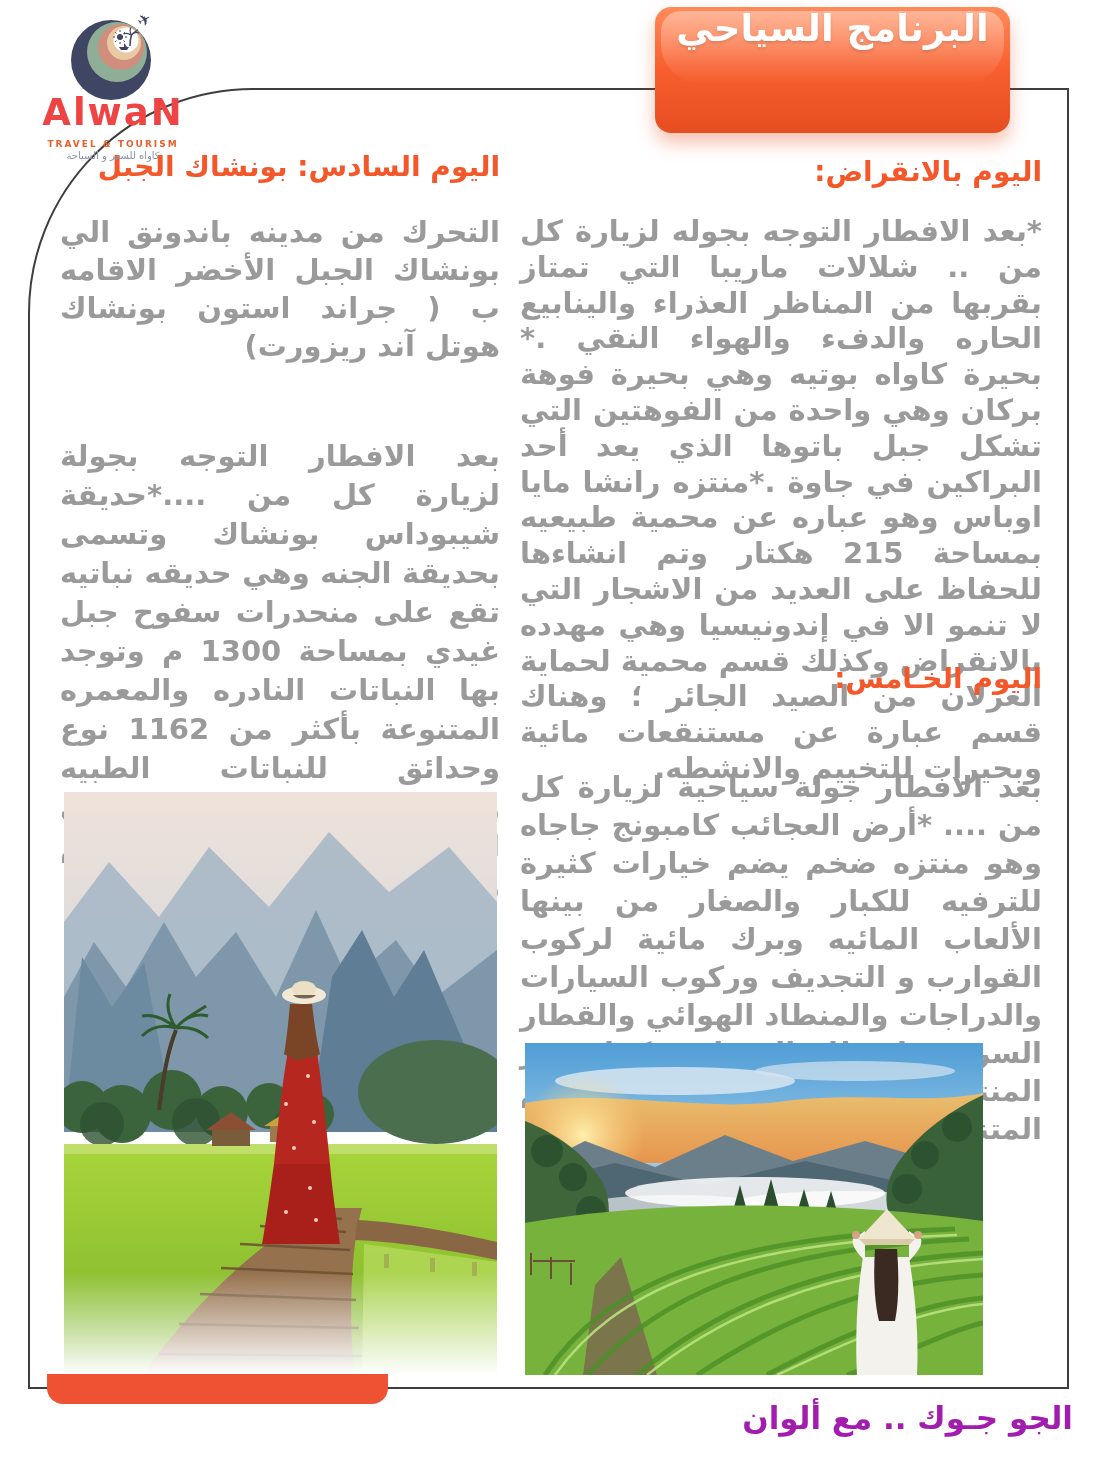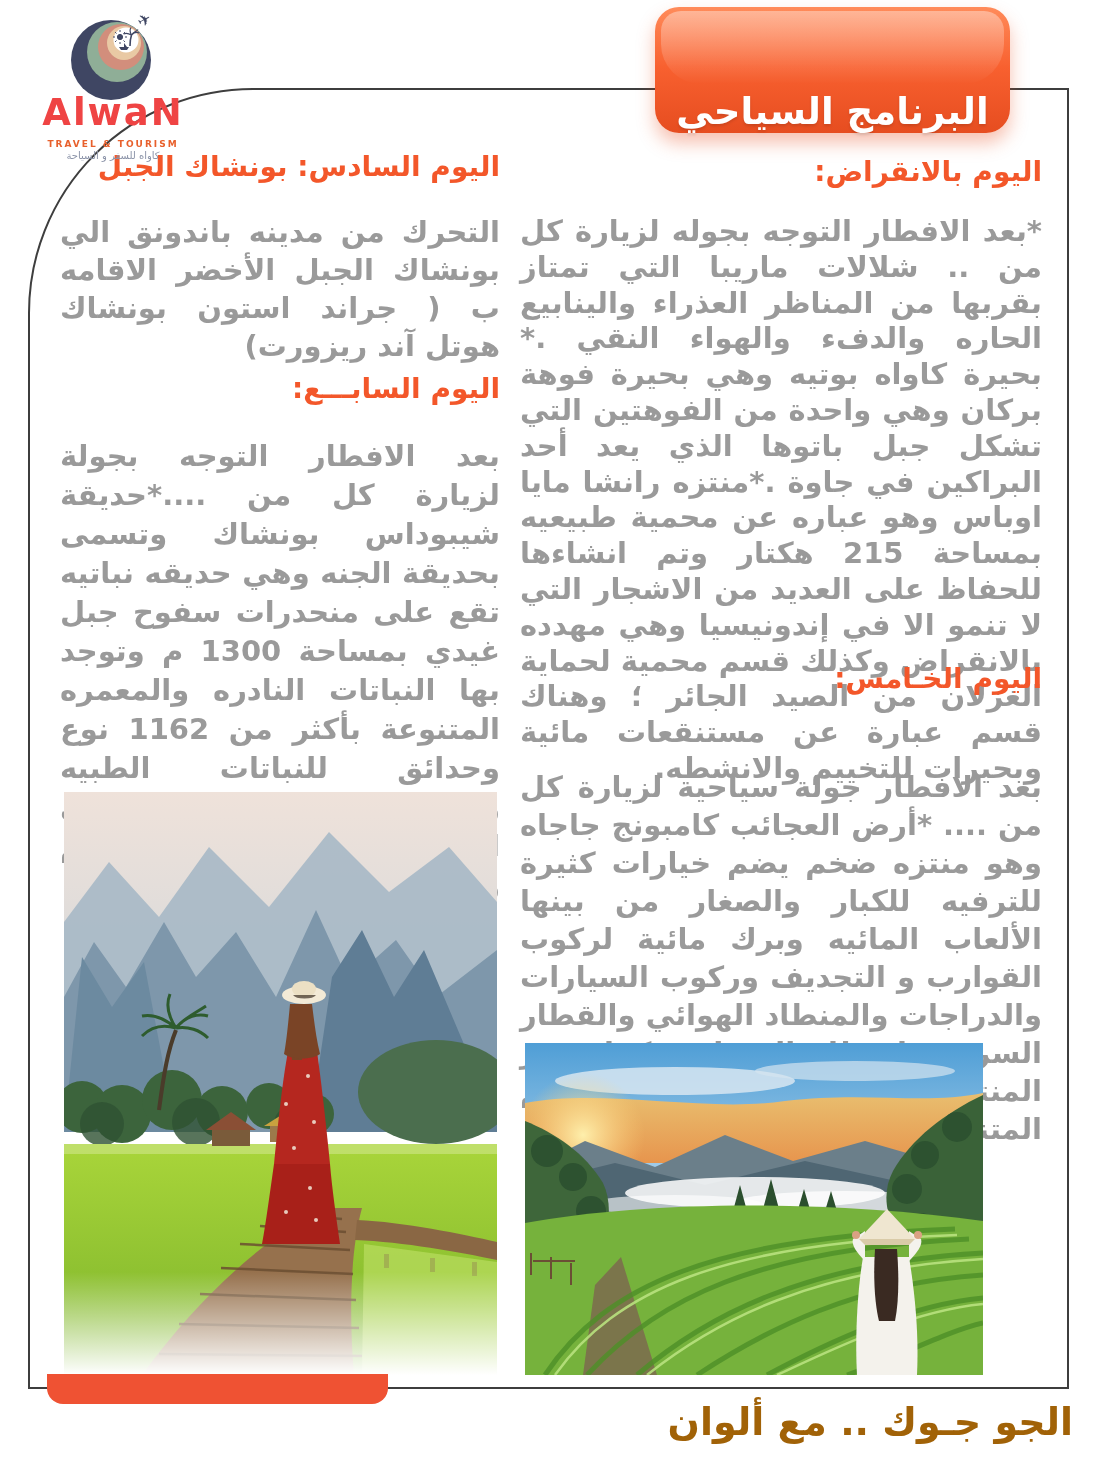--- a/index.html
+++ b/index.html
@@ -15,22 +15,22 @@
   .logo{position:absolute;left:18px;top:12px;width:190px;text-align:center;z-index:4;}
   .logo .mark{display:block;margin:0 auto;}
   .logo .wordmark{font-size:37px;font-weight:bold;color:#ef4444;letter-spacing:2px;
                   line-height:30px;margin-top:-6px;}
   .logo .tag-en{font-size:9px;font-weight:bold;color:#e8602c;letter-spacing:2px;margin-top:11px;}
   .logo .tag-ar{font-size:10px;color:#8b93a8;direction:rtl;margin-top:1px;}
 
   
   .banner{position:absolute;left:655px;top:7px;width:355px;height:126px;z-index:3;
           background:linear-gradient(180deg,#ff8b5a 0%,#f8602f 48%,#e64d20 100%);
-          border-radius:24px;box-shadow:0 10px 18px rgba(231,77,32,.35);
-          display:flex;align-items:flex-end;justify-content:center;}
+          border-radius:16px;box-shadow:0 10px 18px rgba(231,77,32,.35);
+          display:flex;align-items:flex-start;justify-content:center;}
   .banner:before{content:"";position:absolute;left:6px;right:6px;top:4px;height:58%;
           border-radius:20px 20px 40px 40px;
           background:linear-gradient(180deg,rgba(255,255,255,.38),rgba(255,255,255,0));}
   .banner .title{position:relative;color:#ffffff;font-size:37px;font-weight:bold;
           direction:rtl;text-shadow:0 2px 3px rgba(0,0,0,.12);}
 
   
   .h-day{position:absolute;direction:rtl;text-align:right;color:#f3572a;
          font-size:28px;font-weight:bold;z-index:2;margin:0;}
   .p-day{position:absolute;direction:rtl;text-align:justify;color:#9a9a9a;
@@ -48,21 +48,21 @@
   
   .photo{position:absolute;z-index:2;overflow:hidden;}
   #left-photo{left:64px;top:792px;width:433px;height:583px;}
   #right-photo{left:525px;top:1043px;width:458px;height:332px;}
   .photo svg{display:block;width:100%;height:100%;}
 
   
   .footer-bar{position:absolute;left:47px;top:1374px;width:341px;height:30px;z-index:3;
               background:#ef5233;border-radius:0 0 16px 16px;}
   .slogan{position:absolute;right:24px;top:1400px;z-index:3;direction:rtl;
-          color:#a16207;font-size:38px;font-weight:bold;margin-left:38px;}
+          color:#a21caf;font-size:31px;font-weight:bold;margin-left:38px;}
 </style>
 </head>
 <body>
 
 <div class="page">
 
   <div class="frame"></div>
 
   <div class="logo">
     <svg class="mark" width="120" height="92" viewBox="0 0 120 92">
@@ -99,21 +99,20 @@
     <span class="title">البرنامج السياحي</span>
   </div>
 
   <h2 class="h-day" id="day4-h">اليوم بالانقراض:</h2>
   <p class="p-day" id="day4-p">*بعد الافطار التوجه بجوله لزيارة كل من .. شلالات ماريبا التي تمتاز بقربها من المناظر العذراء والينابيع الحاره والدفء والهواء النقي .* بحيرة كاواه بوتيه وهي بحيرة فوهة بركان وهي واحدة من الفوهتين التي تشكل جبل باتوها  الذي يعد أحد البراكين في جاوة .*منتزه رانشا مايا اوباس وهو عباره عن محمية طبيعيه بمساحة 215 هكتار  وتم انشاءها للحفاظ على العديد من الاشجار التي لا تنمو الا في إندونيسيا وهي مهدده بالانقراض وكذلك  قسم محمية  لحماية الغزلان من الصيد الجائر ؛ وهناك قسم عبارة عن مستنقعات مائية وبحيرات للتخييم والانشطه.</p>
   <h2 class="h-day" id="day5-h">اليوم الخـامس:</h2>
   <p class="p-day" id="day5-p">بعد الافطار جولة سياحية  لزيارة كل من .... *أرض العجائب كامبونج جاجاه وهو منتزه ضخم يضم خيارات كثيرة للترفيه للكبار والصغار من بينها الألعاب المائيه   وبرك مائية لركوب القوارب و التجديف وركوب السيارات والدراجات والمنطاد الهوائي والقطار السريع  وامتطاء الخيول ، كما يوفر المنتزه مجموعه من المطاعم المتنوعة بأطلالات جميلة .</p>
 
   <h2 class="h-day" id="day6-h">اليوم السادس: بونشاك الجبل</h2>
   <p class="p-day" id="day6-p">التحرك من مدينه باندونق الي بونشاك الجبل الأخضر الاقامه ب ( جراند استون بونشاك هوتل آند ريزورت)</p>
-  <h2 class="h-day" id="day7-h">اليوم السابـــع:</h2>
   <p class="p-day" id="day7-p">بعد الافطار التوجه بجولة لزيارة كل من ....*حديقة شيبوداس بونشاك  وتسمى بحديقة الجنه وهي حديقه نباتيه تقع على منحدرات سفوح جبل غيدي  بمساحة 1300 م وتوجد بها النباتات النادره والمعمره المتنوعة بأكثر من 1162 نوع   وحدائق للنباتات الطبيه والفطريات بالاضافه إلى الشلالات وتحتوي على مطعم ومسجد ومحلات لبيع النباتات .</p>
 
   <figure class="photo" id="left-photo" style="margin:0;" aria-label="امرأة بفستان أحمر وقبعة بيضاء تمشي على ممر خشبي وسط حقول الأرز والجبال">
     <svg viewBox="0 0 433 583" preserveAspectRatio="none">
       <defs>
         <linearGradient id="skyL" x1="0" y1="0" x2="0" y2="1">
           <stop offset="0" stop-color="#efe2da"></stop>
             <stop offset="1" stop-color="#c7d3da"></stop>
         </linearGradient>
         <linearGradient id="grassL" x1="0" y1="0" x2="0" y2="1">

